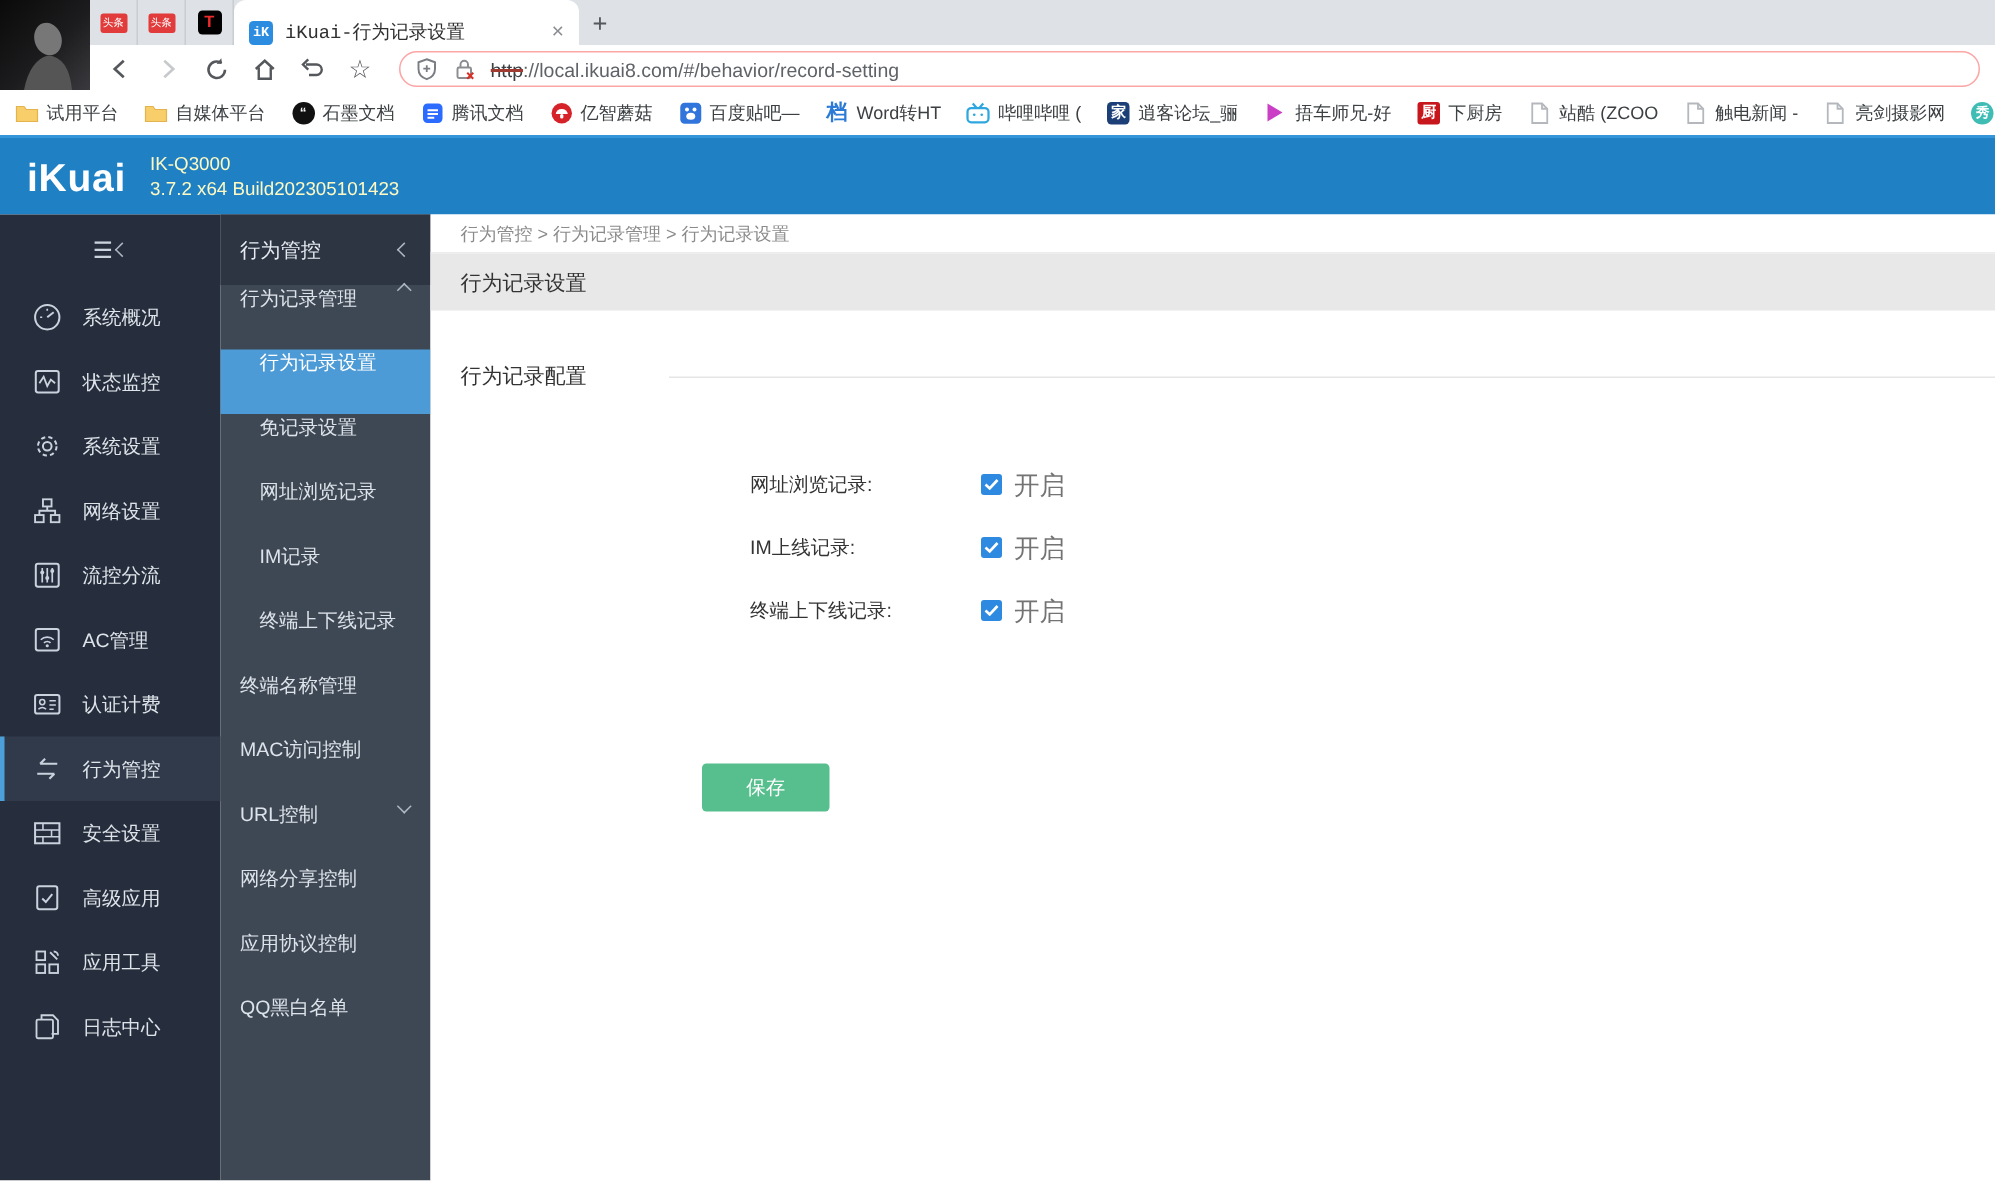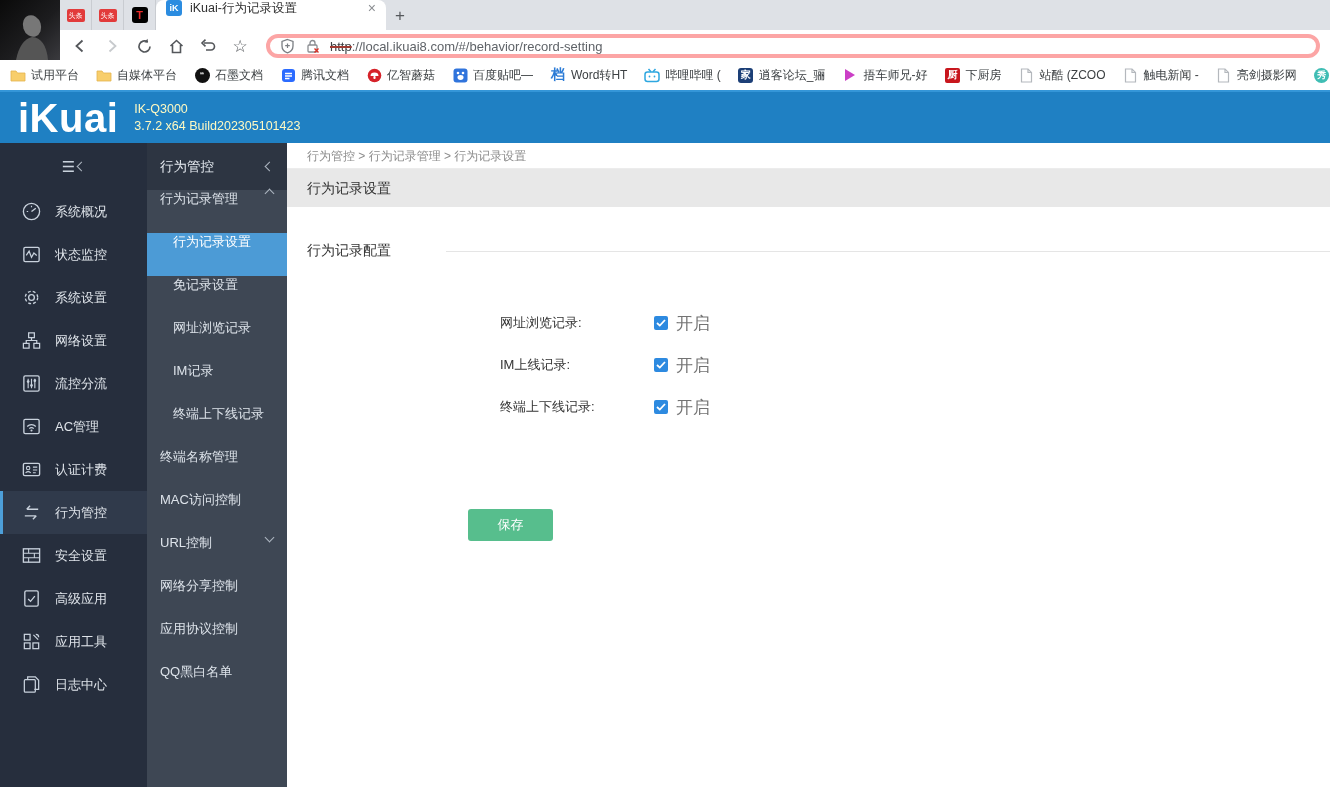--- a/index.html
+++ b/index.html
@@ -8,46 +8,46 @@
   .screen { position:relative; width:1330px; height:787px; display:flex; flex-direction:column; }
 
   
   .profile-photo { position:absolute; left:0; top:0; width:60px; height:60px; background:linear-gradient(135deg,#0a0a0a 0%,#1c1c1e 55%,#3a3a3e 100%); z-index:20; overflow:hidden; }
   .profile-photo svg { position:absolute; left:6px; top:10px; }
 
   .tabstrip { height:30px; background:#dee1e6; padding-left:60px; display:flex; align-items:flex-end; }
   .mini-tab { width:32px; height:30px; display:flex; align-items:center; justify-content:center; border-right:1px solid #c9ccd1; cursor:pointer; }
   .badge-toutiao { background:#e23b3b; color:#fff; font-size:7px; line-height:1; padding:3px 2px; border-radius:2px; white-space:nowrap; }
   .tile-t { width:16px; height:16px; background:#000; border-radius:3px; color:#ee2b2b; font-weight:bold; font-size:11px; display:flex; align-items:center; justify-content:center; }
-  .tab-active { width:230px; height:30px; background:#fff; border-radius:8px 8px 0 0; display:flex; align-items:flex-start; padding:0 8px 0 10px; gap:8px; }
+  .tab-active { width:230px; height:30px; background:#fff; border-radius:8px 8px 0 0; display:flex; align-items:flex-end; padding:0 8px 0 10px; gap:8px;font-family:Liberation Mono, monospace; }
   .favicon-ik { width:16px; height:16px; background:#2b8ce0; border-radius:3px; color:#fff; font-weight:bold; font-size:9px; display:flex; align-items:center; justify-content:center; flex:0 0 auto; }
   .tab-title { flex:1; font-size:12.5px; color:#303030; white-space:nowrap; overflow:hidden; }
   .tab-close { color:#8a8d91; font-size:14px; cursor:pointer; padding:0 2px; }
   .newtab { width:28px; height:28px; display:flex; align-items:center; justify-content:center; color:#55585c; font-size:17px; cursor:pointer; }
 
   .toolbar { height:32px; background:#fff; padding-left:66px; display:flex; align-items:center; gap:4px; }
   .navbtn { width:28px; height:26px; display:flex; align-items:center; justify-content:center; cursor:pointer; color:#54575b; }
   .navbtn.disabled { color:#c7cacd; }
   .navbtn svg { display:block; }
   .glyph { font-size:17px; line-height:1; }
-  .urlbox { flex:1; height:24px; margin:0 10px 0 8px; border:4px solid #fca5a5; border-radius:13px; display:flex; align-items:center; padding:0 10px; gap:10px; background:#fff; }
+  .urlbox { flex:1; height:24px; margin:0 10px 0 8px; border:1px solid #fca5a5; border-radius:13px; display:flex; align-items:center; padding:0 10px; gap:10px; background:#fff; }
   .url-text { font-size:13px; color:#5f6368; white-space:nowrap; overflow:hidden; }
   .url-http { color:#3c4043; text-decoration:line-through; text-decoration-color:#a03b32; text-decoration-thickness:1.5px; }
 
   .bookmarks { height:28px; background:#fff; display:flex; align-items:center; padding:0 6px 2px 10px; gap:17px; overflow:hidden; }
   .bm { display:flex; align-items:center; gap:5px; font-size:12px; color:#3c4043; white-space:nowrap; cursor:pointer; flex:0 0 auto; }
   .bm .ic { width:16px; height:16px; display:flex; align-items:center; justify-content:center; flex:0 0 auto; }
   .ic-square { width:15px; height:15px; border-radius:3px; color:#fff; font-size:10px; font-weight:bold; display:flex; align-items:center; justify-content:center; }
   .ic-circle { width:15px; height:15px; border-radius:50%; color:#fff; font-size:9px; font-weight:bold; display:flex; align-items:center; justify-content:center; }
   .ic-char { font-size:14px; font-weight:bold; color:#2b7bd6; }
   .play-tri { width:0; height:0; border-left:10px solid #cb3fc6; border-top:6px solid transparent; border-bottom:6px solid transparent; }
 
   
   .app-header { height:53px; background:#1f80c3; border-top:2px solid #3496d8; display:flex; align-items:center; padding-left:18px; color:#fff; }
-  .logo { font-size:40px; font-weight:bold; letter-spacing:0.5px; line-height:1; }
+  .logo { font-size:26px; font-weight:bold; letter-spacing:0.5px; line-height:1; }
   .ver { margin-left:16px; font-size:12.5px; line-height:1.35; color:#fef9c3; }
 
   
   .app-body { flex:1; display:flex; min-height:0; }
   .sidebar { width:147px; background:#262e3d; color:#dfe4ea; flex:0 0 auto; }
   .hamb-row { height:47px; display:flex; align-items:center; justify-content:center; gap:4px; color:#c9d2dd; cursor:pointer; }
   .hamb-row .bars { font-size:15px; letter-spacing:-1px; }
   .side-item { height:43px; display:flex; align-items:center; padding-left:17px; gap:13px; cursor:pointer; border-left:3px solid transparent; }
   .side-item .sic { width:22px; height:22px; display:flex; align-items:center; justify-content:center; color:#c9d2dd; }
   .side-item.active { background:#303a4b; border-left-color:#4d9fd9; }

